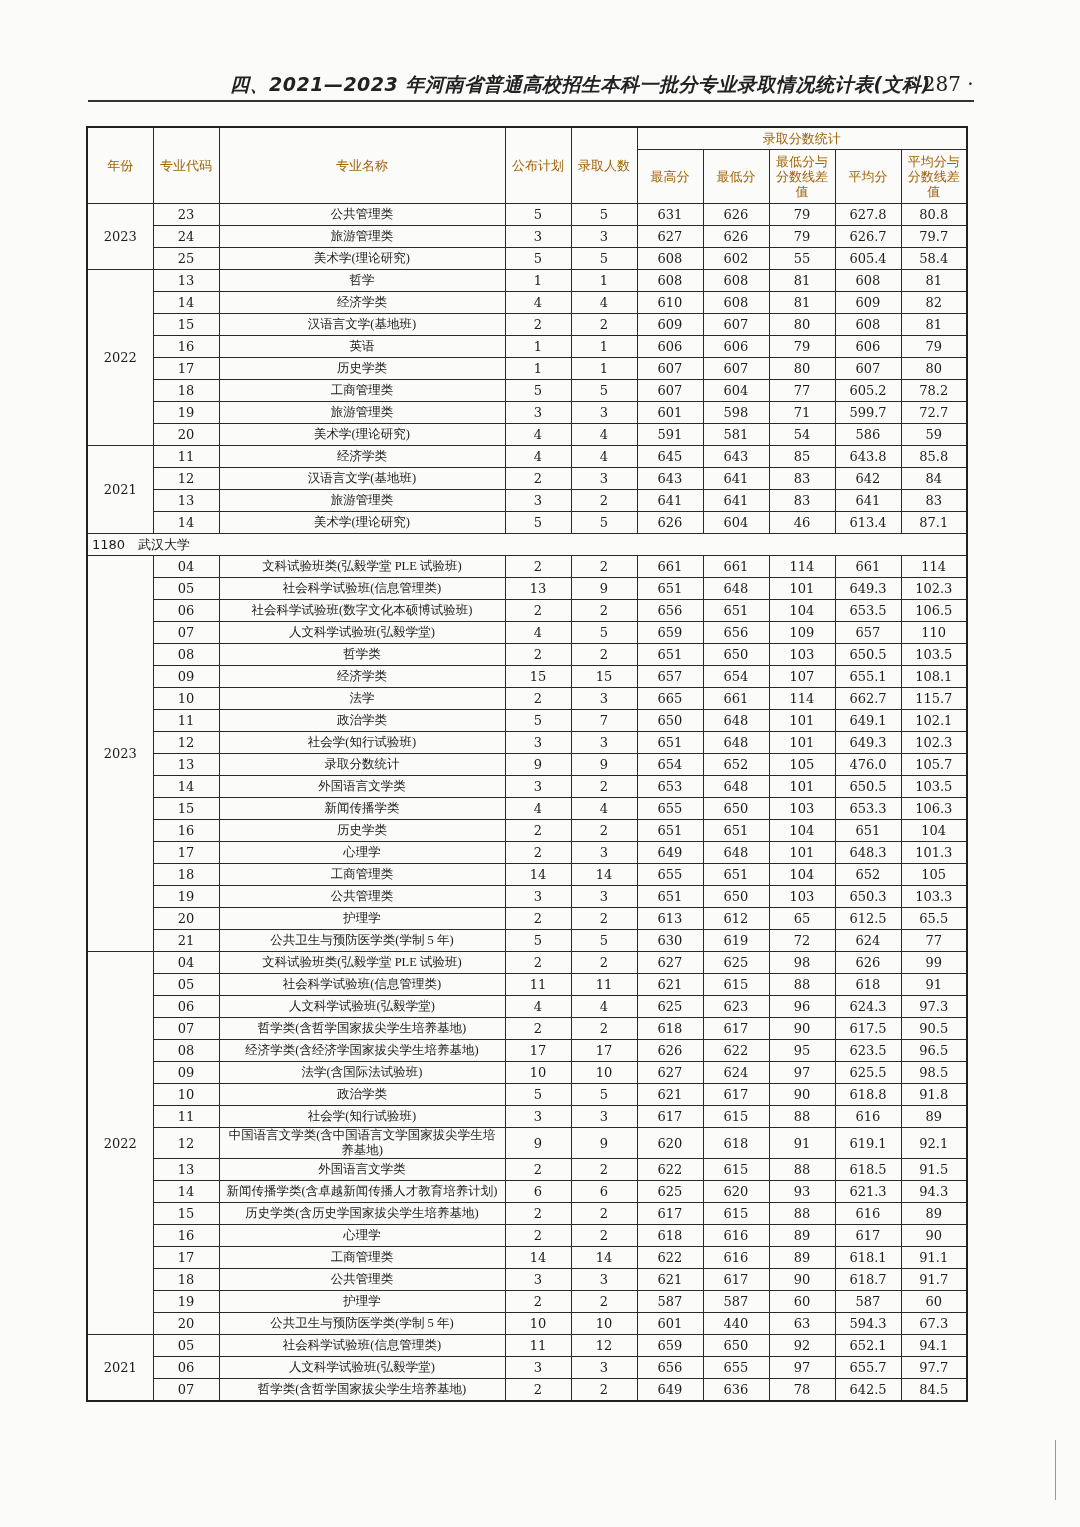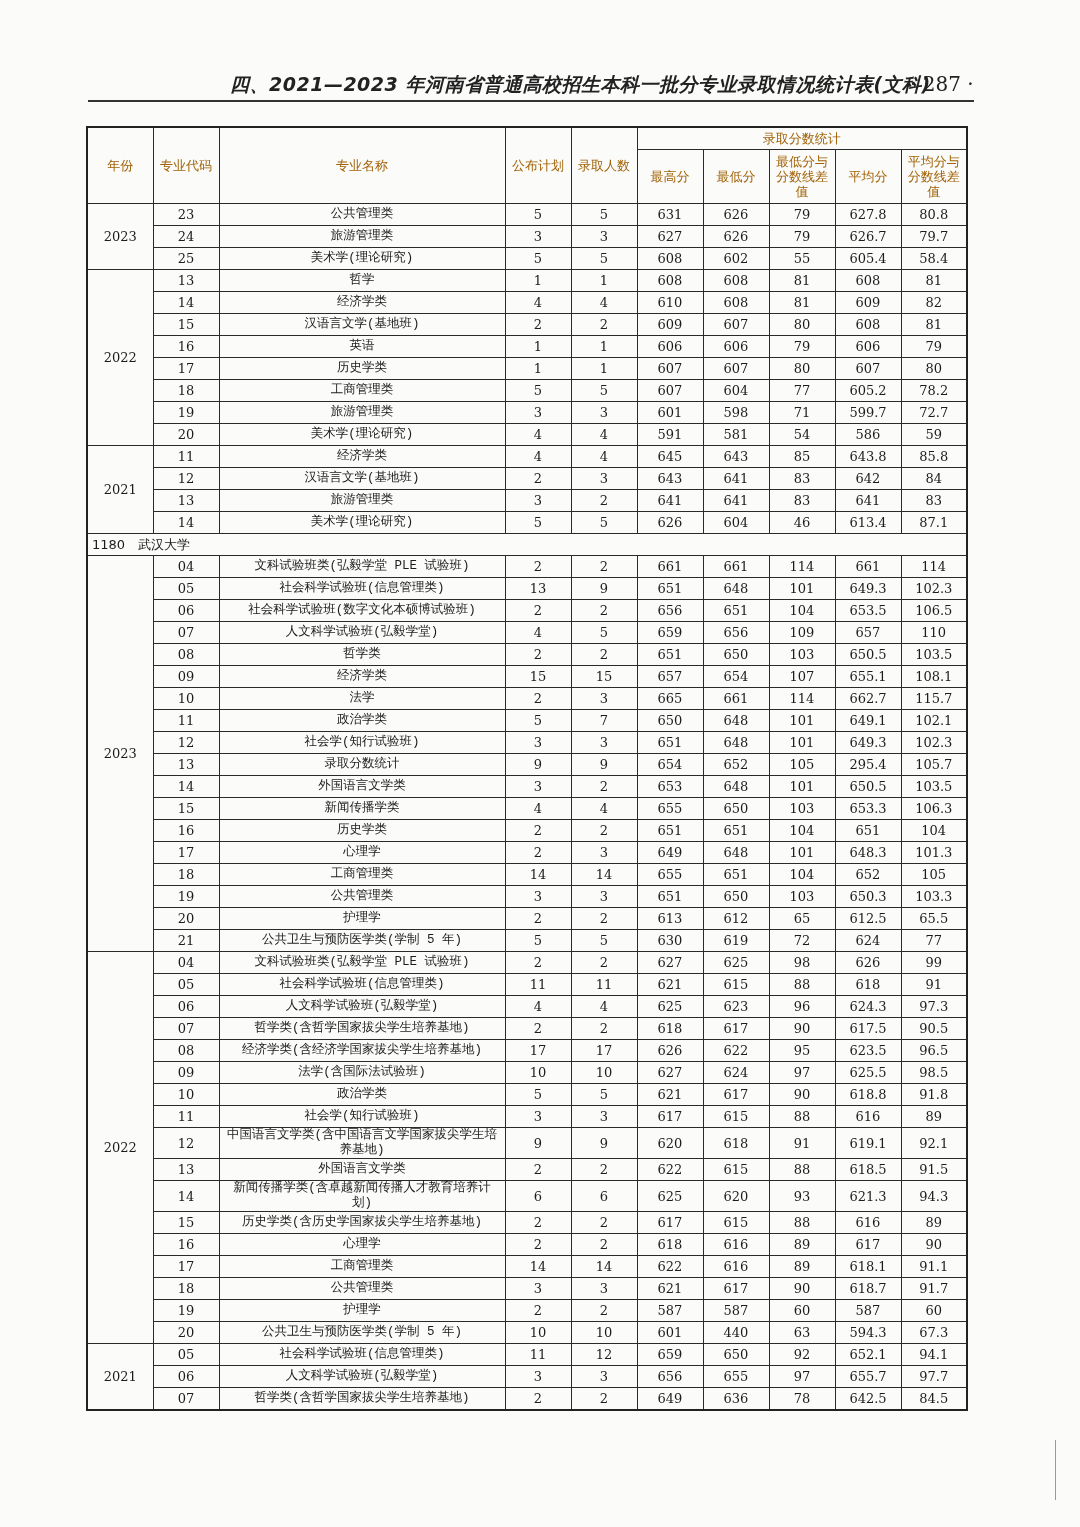--- a/index.html
+++ b/index.html
@@ -15,21 +15,21 @@
   .title-rule { position: absolute; top: 100px; left: 88px; width: 886px; height: 2px; background: #333; }
   table.main {
     position: absolute; top: 126px; left: 86px; width: 880px; border-collapse: collapse;
     font-size: 13px; table-layout: fixed;
   }
   table.main td, table.main th {
     border: 1px solid #2a2a2a; padding: 0 4px; height: 21px; line-height: 15px;
     font-weight: normal; text-align: center; vertical-align: middle;
   }
   table.main th { font-family: "DejaVu Sans", "Liberation Sans", sans-serif; font-size: 13px; color:#a16207; }
-  td.name { text-align: left; padding-left: 8px; font-family: Liberation Mono, monospace; font-size: 12.5px; }
+  td.name { text-align: left; padding-left: 8px; font-family: Liberation Serif, serif; font-size: 12.5px; }
   td.year { font-size: 13px; }
   td.tall { height: 36px; }
   tr.univ td { text-align: left; font-family: "DejaVu Sans", "Liberation Sans", sans-serif; }
   table.main { border: 2px solid #222; }
   .footer-mark {
     position: absolute; top: 1544px; left: 942px; font-size: 13px; color: #555;
     font-family: "DejaVu Sans", "Liberation Sans", sans-serif;
   }
   .edge-line { position: absolute; top: 1440px; left: 1055px; width: 1px; height: 60px; background: #999; }
 </style>
@@ -343,21 +343,21 @@
         <td>102.3</td>
       </tr>
       <tr>
         <td>13</td>
         <td class="name">录取分数统计</td>
         <td>9</td>
         <td>9</td>
         <td>654</td>
         <td>652</td>
         <td>105</td>
-        <td>295.4</td>
+        <td>476.0</td>
         <td>105.7</td>
       </tr>
       <tr>
         <td>14</td>
         <td class="name">外国语言文学类</td>
         <td>3</td>
         <td>2</td>
         <td>653</td>
         <td>648</td>
         <td>101</td>

